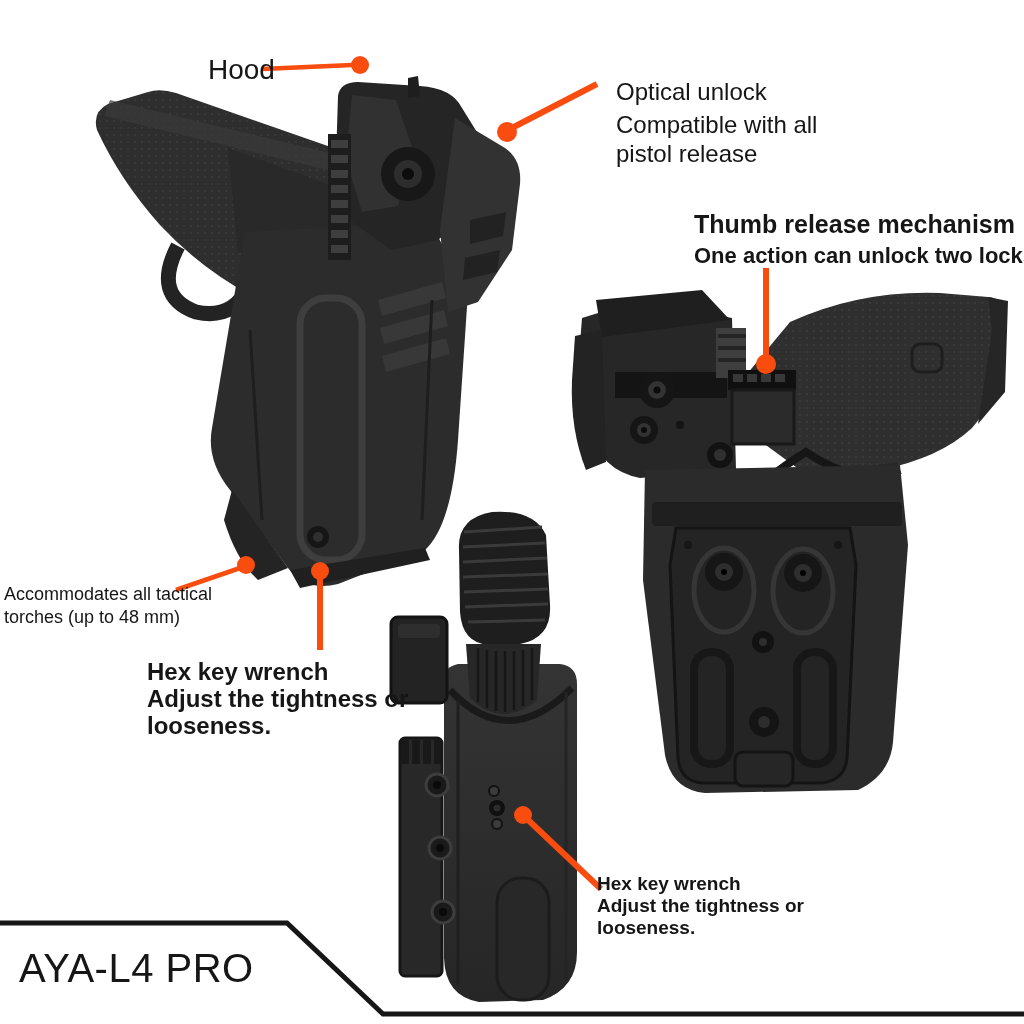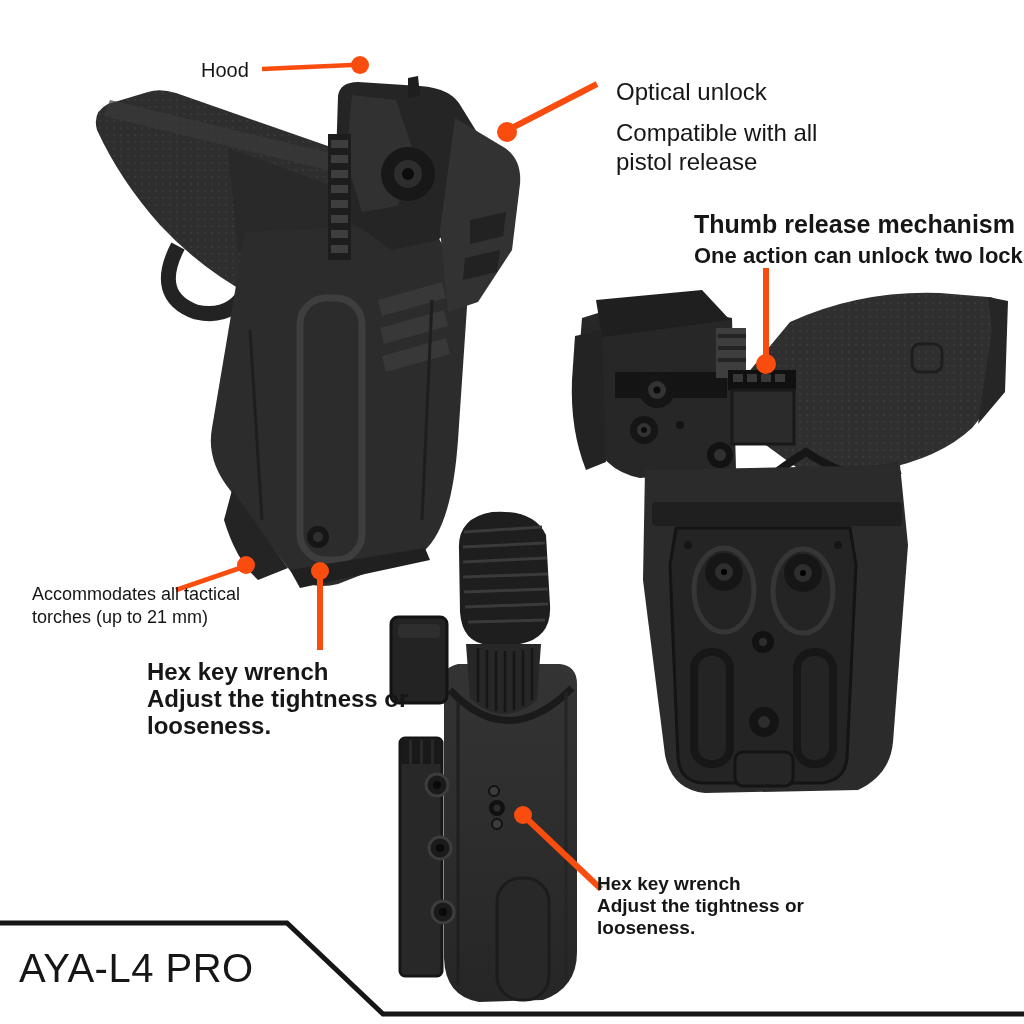--- a/index.html
+++ b/index.html
@@ -2,27 +2,27 @@
 <html><head>
 <meta charset="utf-8">
 <style>
   html,body{margin:0;padding:0;background:#ffffff;}
   .stage{
     position:relative;width:1024px;height:1024px;background:#ffffff;overflow:hidden;
     font-family:"Liberation Sans",sans-serif;color:#161616;
   }
   .art{position:absolute;left:0;top:0;width:1024px;height:1024px;}
   .lbl{position:absolute;white-space:nowrap;color:#161616;}
-  #lbl-hood{left:201px;top:56px;font-size:20px;line-height:28px;text-align:right;}
+  #lbl-hood{left:208px;top:56px;font-size:28px;line-height:28px;text-align:right;}
   #lbl-optical{left:616px;top:77px;font-size:24px;line-height:29px;}
-  #lbl-optical .gap{margin-top:12px;}
+  #lbl-optical .gap{margin-top:4px;}
   #lbl-thumb{left:694px;top:209px;font-weight:bold;}
   #lbl-thumb .title{font-size:25px;line-height:30px;}
   #lbl-thumb .desc{font-size:22px;line-height:26px;margin-top:4px;}
-  #lbl-torch{left:32px;top:583px;font-size:18px;line-height:23px;}
+  #lbl-torch{left:4px;top:583px;font-size:18px;line-height:23px;}
   #lbl-hex-main{left:147px;top:658px;font-size:24px;font-weight:bold;line-height:27px;}
   #lbl-hex-side{left:597px;top:873px;font-size:19px;font-weight:bold;line-height:22px;}
   #brand{left:19px;top:946px;font-size:40px;font-weight:normal;letter-spacing:.5px;line-height:44px;}
 </style>
 </head>
 <body>
 
 <div class="stage">
 
   <svg class="art" viewBox="0 0 1024 1024">
@@ -204,21 +204,21 @@
     <div>pistol release</div>
   </div>
 
   <div class="lbl" id="lbl-thumb">
     <div class="title">Thumb release mechanism</div>
     <div class="desc">One action can unlock two locks.</div>
   </div>
 
   <div class="lbl" id="lbl-torch">
     <div>Accommodates all tactical</div>
-    <div>torches (up to 21 mm)</div>
+    <div>torches (up to 48 mm)</div>
   </div>
 
   <div class="lbl" id="lbl-hex-main">
     <div>Hex key wrench</div>
     <div>Adjust the tightness or</div>
     <div>looseness.</div>
   </div>
 
   <div class="lbl" id="lbl-hex-side">
     <div>Hex key wrench</div>

